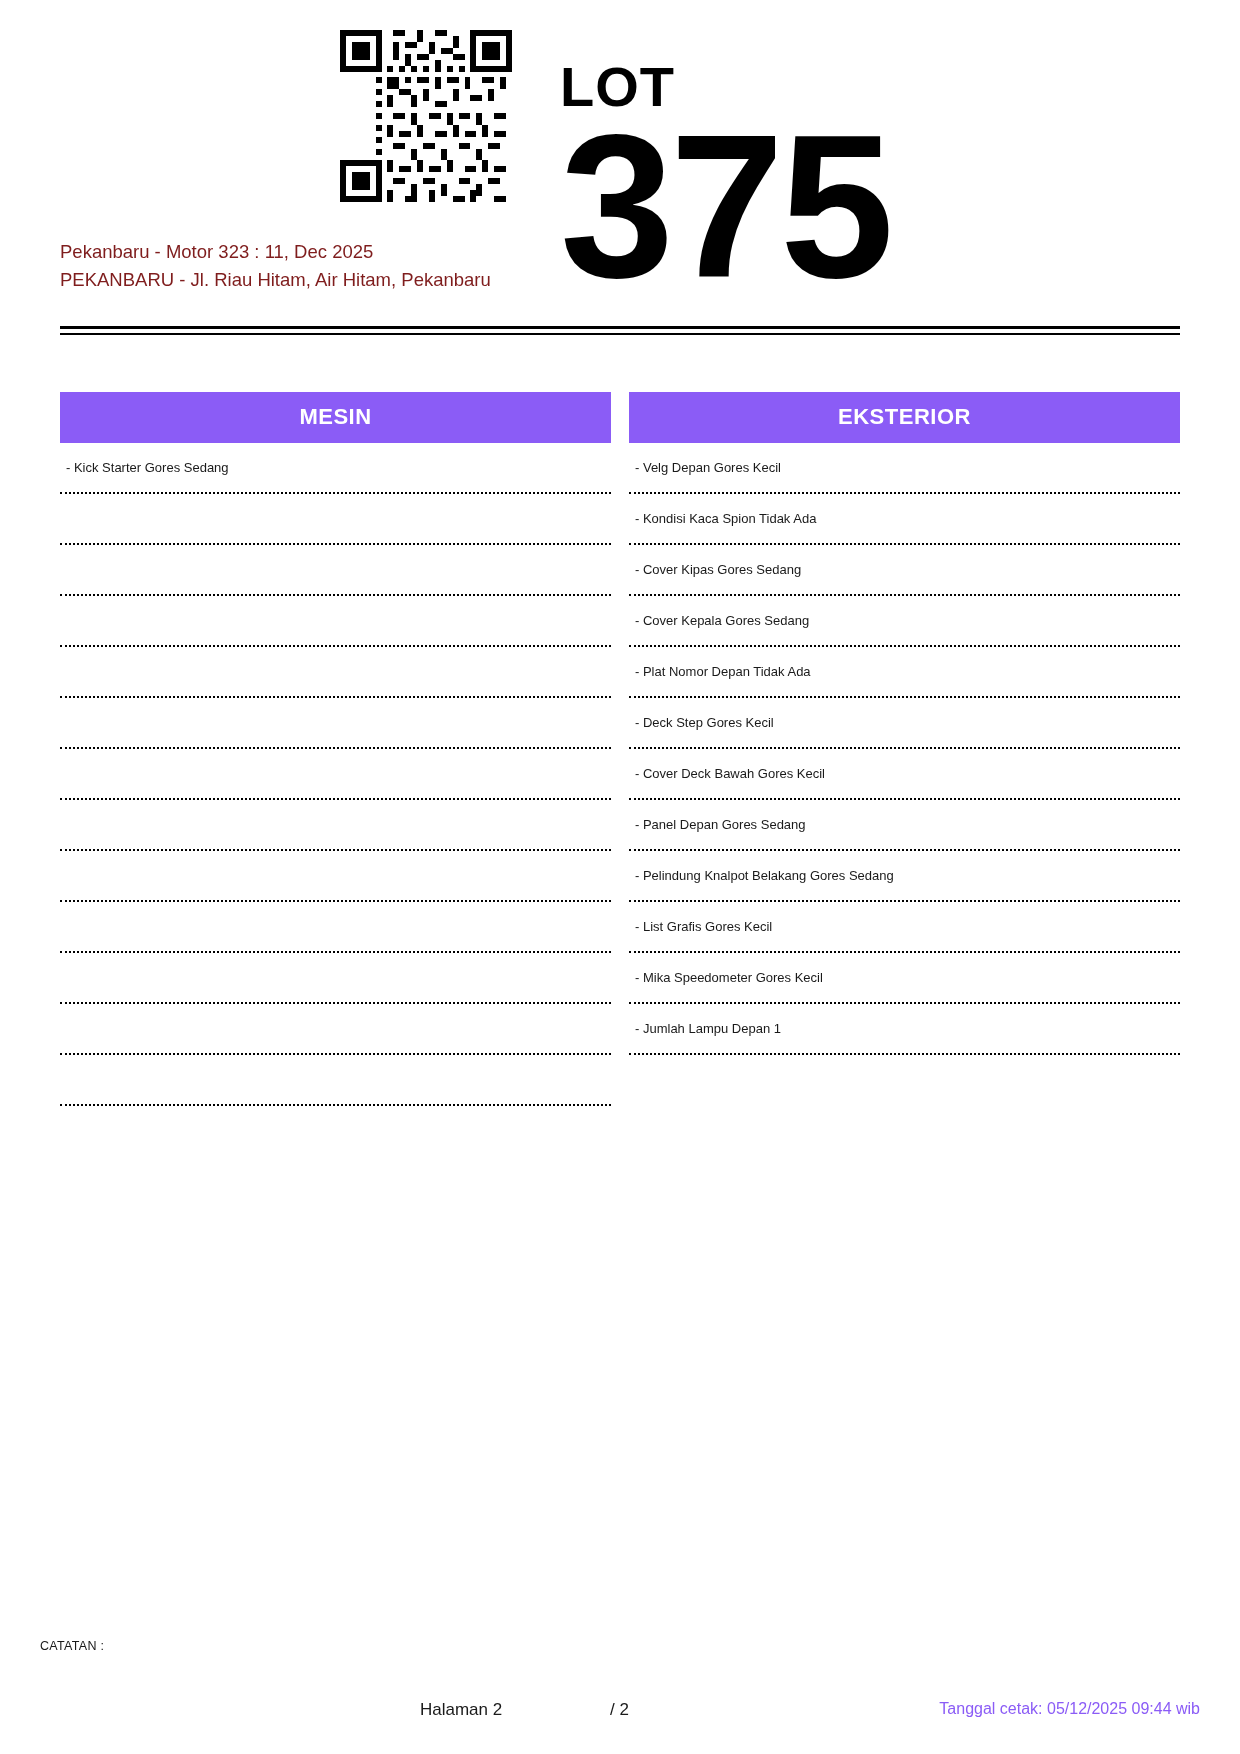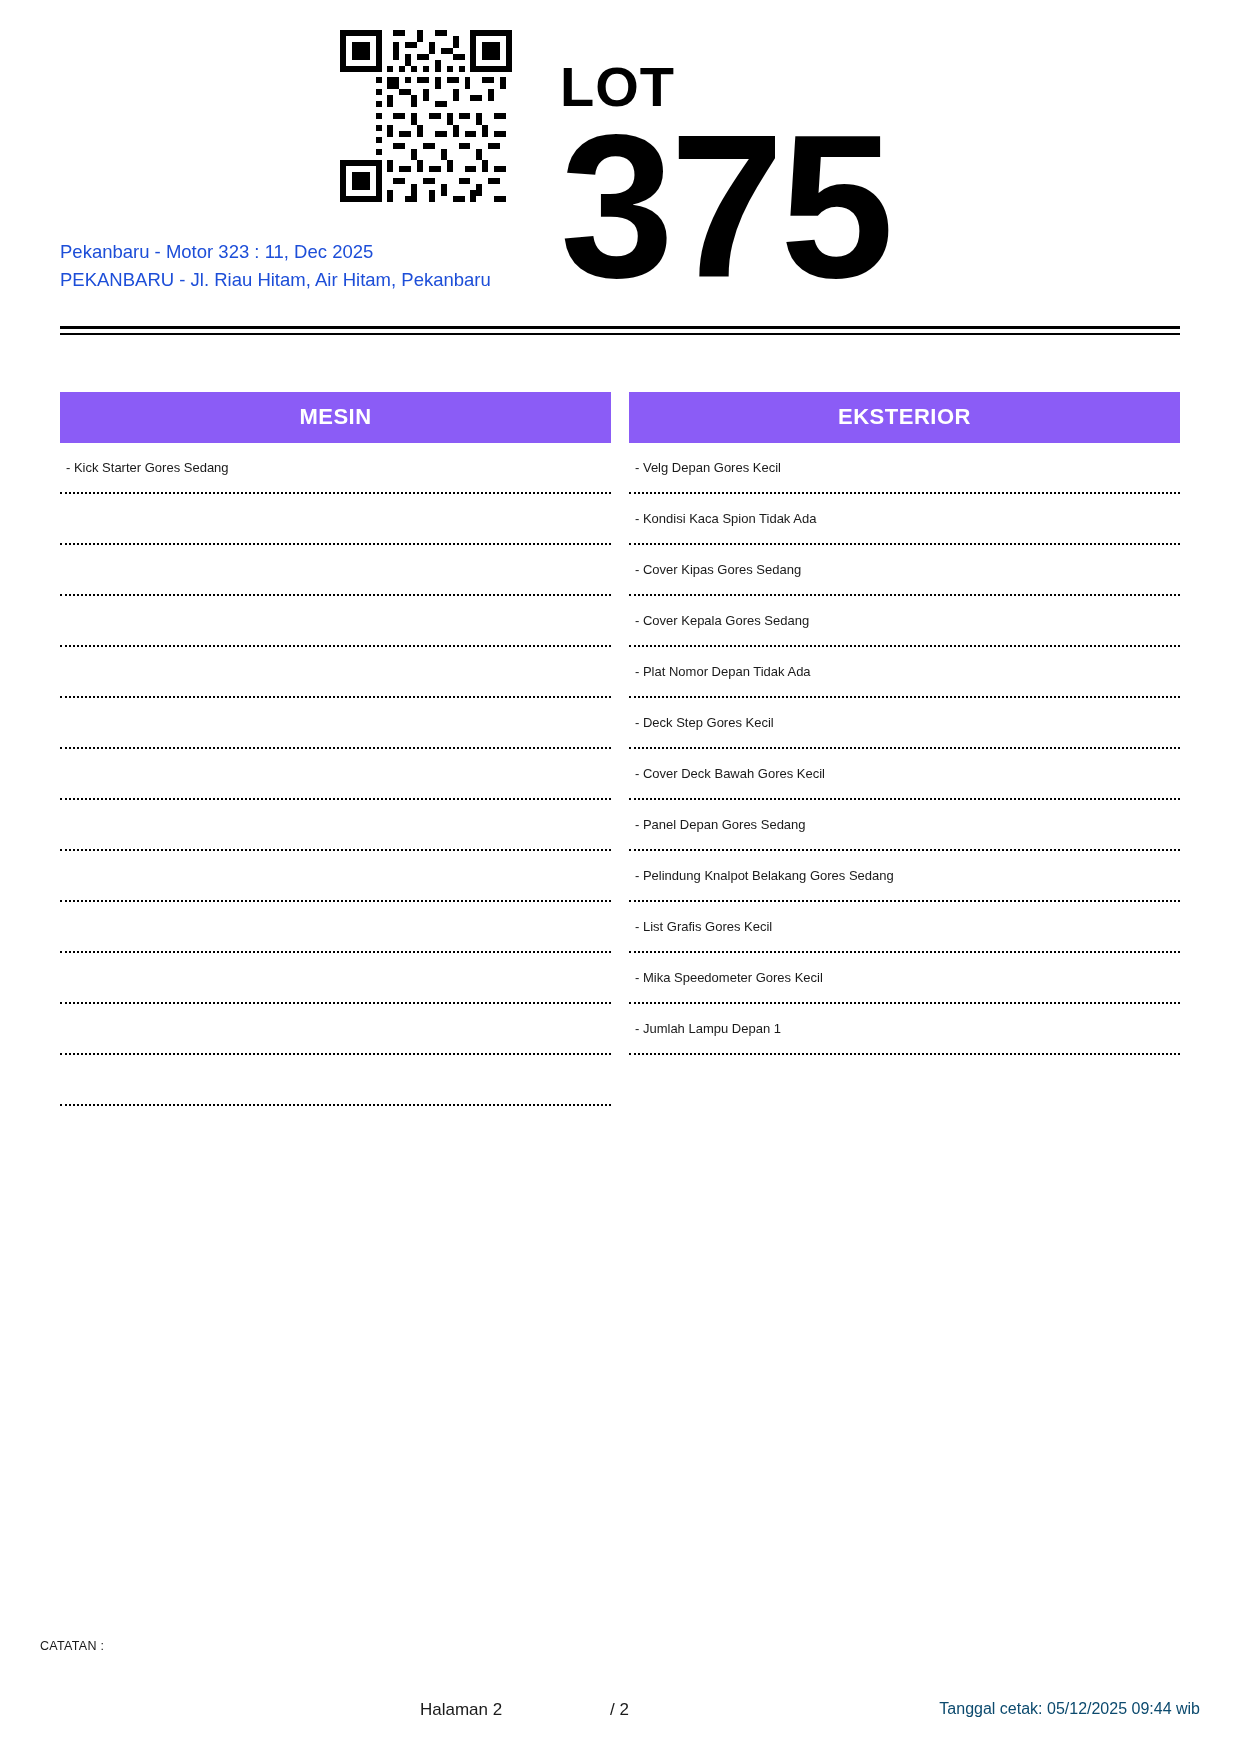--- a/index.html
+++ b/index.html
@@ -64,21 +64,21 @@
     margin-top: 2px;
   }
 
   .addr {
     position: absolute;
     left: 0px;
     top: 218px;
     width: 520px;
     font-size: 18.5px;
     line-height: 28px;
-    color: #1d4ed8;
+    color: #7f1d1d;
   }
 
   
   .rule-top {
     position: absolute;
     left: 60px;
     top: 326px;
     width: 1120px;
     height: 0;
     border-top: 3px solid #000;
@@ -162,21 +162,21 @@
     left: 570px;
     top: 0;
     font-size: 17px;
     color: #1a1a1a;
   }
   .print-date {
     position: absolute;
     right: 0px;
     top: 0;
     font-size: 16px;
-    color: #0c4a6e;
+    color: #8b5cf6;
     text-align: right;
   }
 </style>
 </head>
 <body>
 
 <div class="page">
 
   <div class="header">
 

